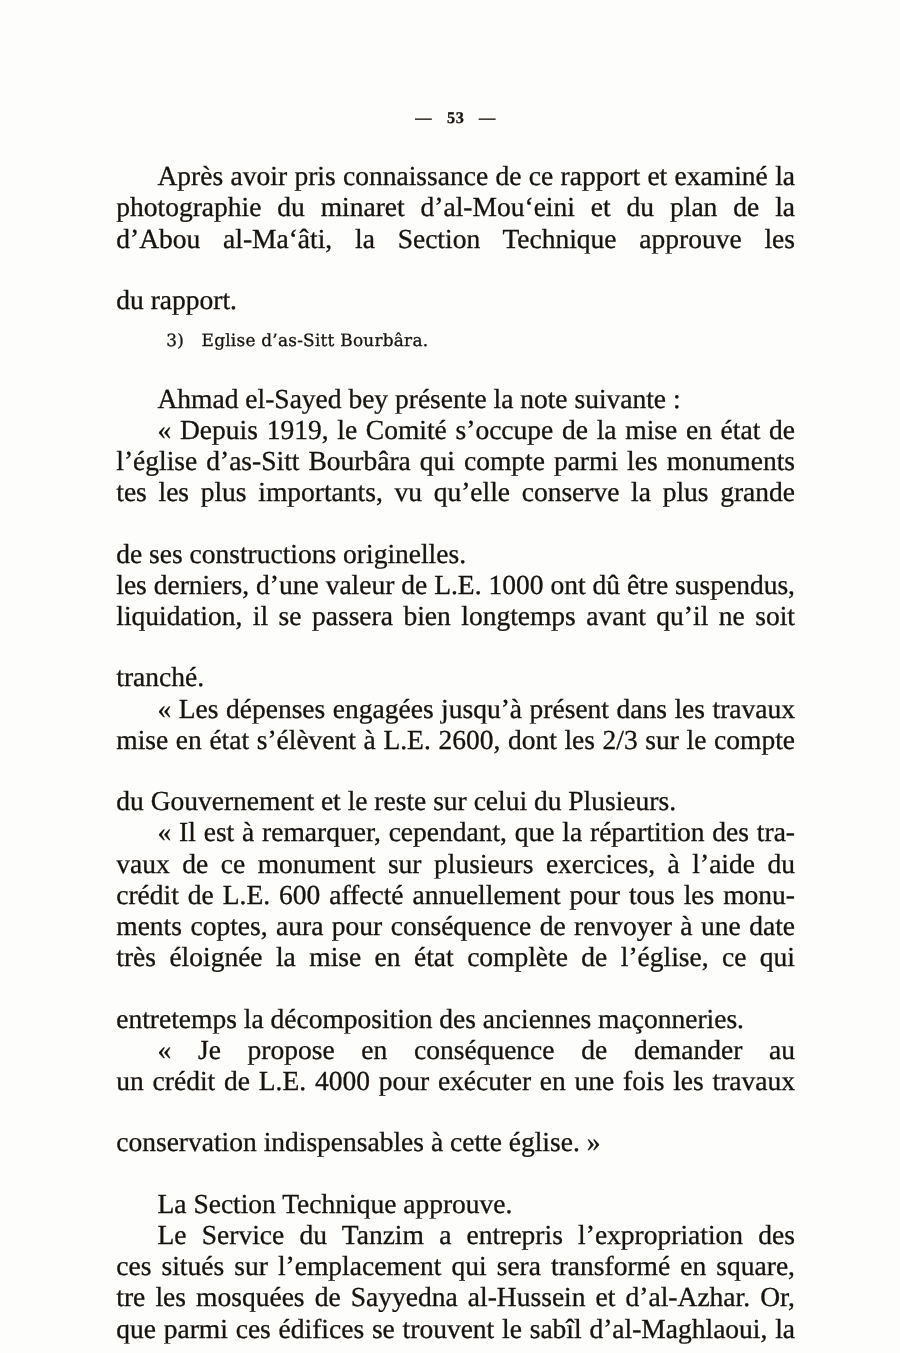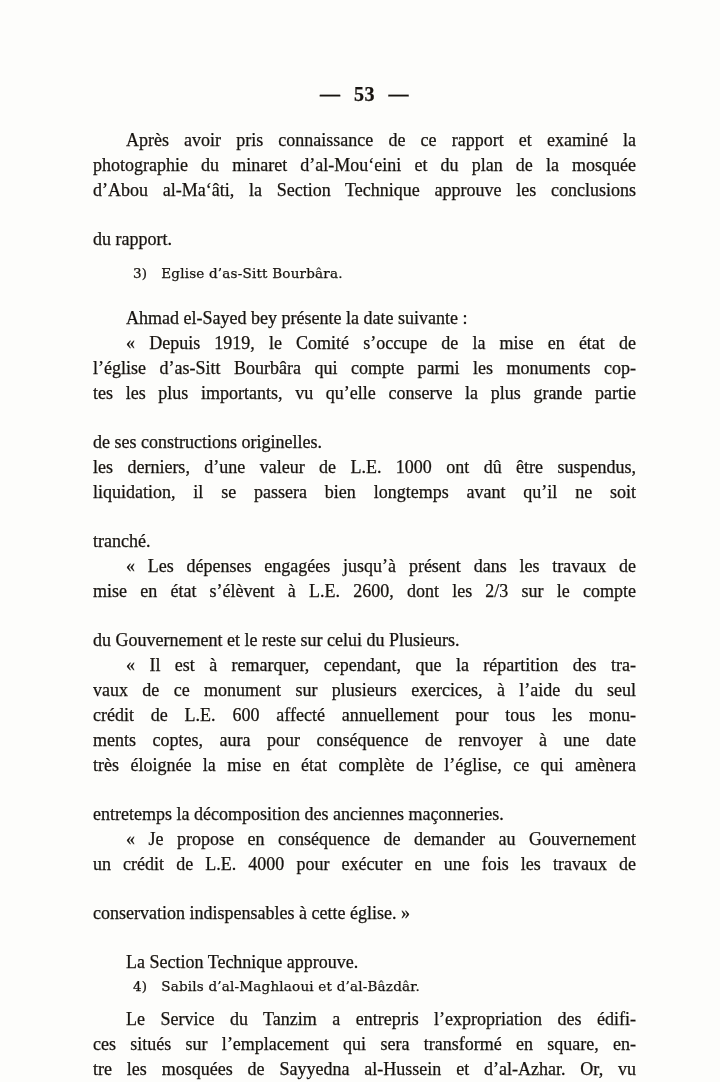--- a/index.html
+++ b/index.html
@@ -11,30 +11,30 @@
   .page {
     box-sizing: border-box;
     width: 720px; height: 1082px;
     padding: 84px 84px 0 93px;
     font-family: "Liberation Serif", serif;
     color: #17130f;
     -webkit-text-stroke: 0.25px #17130f;
   }
   .page-number {
     text-align: center;
-    font-size: 20px;
+    font-size: 13px;
     font-weight: 700;
     letter-spacing: 0.5px;
     word-spacing: 8px;
     height: 20px; line-height: 20px;
     margin-bottom: 24px;
   }
   .paragraph { margin: 0; }
   .line {
-    font-size: 18px;
+    font-size: 22px;
     line-height: 25px;
     height: 25px;
     overflow: hidden;
     text-align: justify;
     text-align-last: justify;
   }
   .line.first { text-indent: 33px; }
   .line.last { text-align-last: left; margin-top: 24px; }
   .heading {
     margin: 12px 0 18px 0;
@@ -55,21 +55,21 @@
   <div class="page-number">— 53 —</div>
   <main>
       <div class="paragraph">
         <div class="line first">Après avoir pris connaissance de ce rapport et examiné la</div>
         <div class="line">photographie du minaret d’al-Mou‘eini et du plan de la mosquée</div>
         <div class="line">d’Abou al-Ma‘âti, la Section Technique approuve les conclusions</div>
         <div class="line last">du rapport.</div>
       </div>
       <div class="heading"><span class="h-num">3)</span><span class="h-title">Eglise d’as-Sitt Bourbâra.</span></div>
       <div class="paragraph">
-        <div class="line first last">Ahmad el-Sayed bey présente la date suivante :</div>
+        <div class="line first last">Ahmad el-Sayed bey présente la note suivante :</div>
       </div>
       <div class="paragraph">
         <div class="line first">« Depuis 1919, le Comité s’occupe de la mise en état de</div>
         <div class="line">l’église d’as-Sitt Bourbâra qui compte parmi les monuments cop-</div>
         <div class="line">tes les plus importants, vu qu’elle conserve la plus grande partie</div>
         <div class="line last">de ses constructions originelles.</div>
       </div>
       <div class="paragraph">
         <div class="line">les derniers, d’une valeur de L.E. 1000 ont dû être suspendus,</div>
         <div class="line">liquidation, il se passera bien longtemps avant qu’il ne soit</div>
@@ -89,21 +89,20 @@
         <div class="line last">entretemps la décomposition des anciennes maçonneries.</div>
       </div>
       <div class="paragraph">
         <div class="line first">« Je propose en conséquence de demander au Gouvernement</div>
         <div class="line">un crédit de L.E. 4000 pour exécuter en une fois les travaux de</div>
         <div class="line last">conservation indispensables à cette église. »</div>
       </div>
       <div class="paragraph">
         <div class="line first last">La Section Technique approuve.</div>
       </div>
-      <div class="heading tight"><span class="h-num">4)</span><span class="h-title">Sabils d’al-Maghlaoui et d’al-Bâzdâr.</span></div>
       <div class="paragraph">
         <div class="line first">Le Service du Tanzim a entrepris l’expropriation des édifi-</div>
         <div class="line">ces situés sur l’emplacement qui sera transformé en square, en-</div>
         <div class="line">tre les mosquées de Sayyedna al-Hussein et d’al-Azhar. Or, vu</div>
         <div class="line">que parmi ces édifices se trouvent le sabîl d’al-Maghlaoui, la</div>
       </div>
     </main>
 </div>
 
 </body></html>

